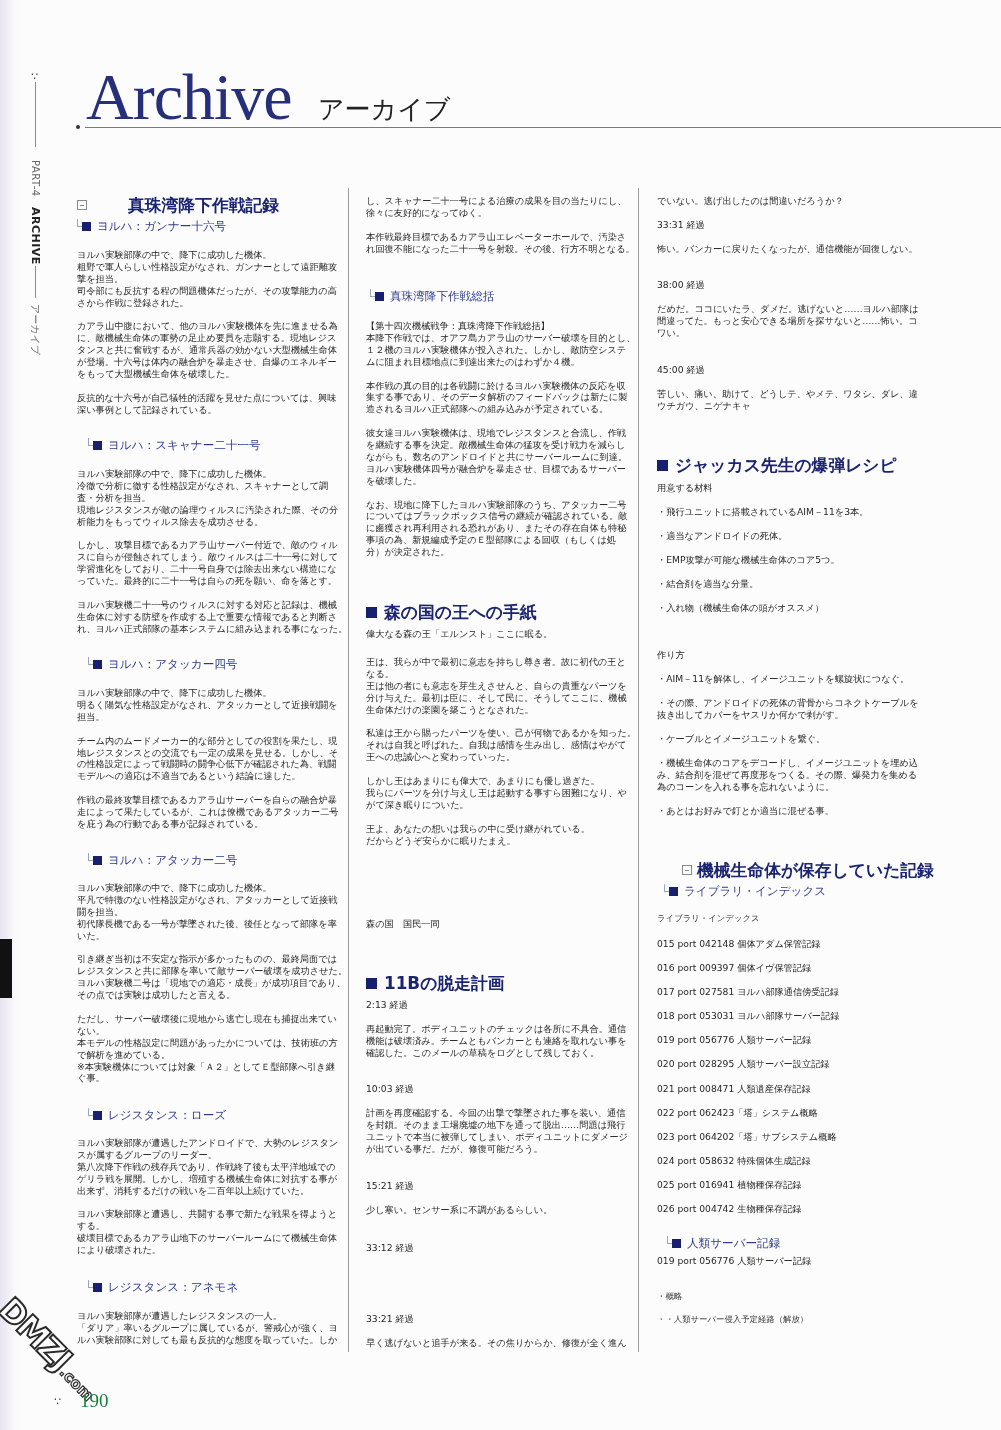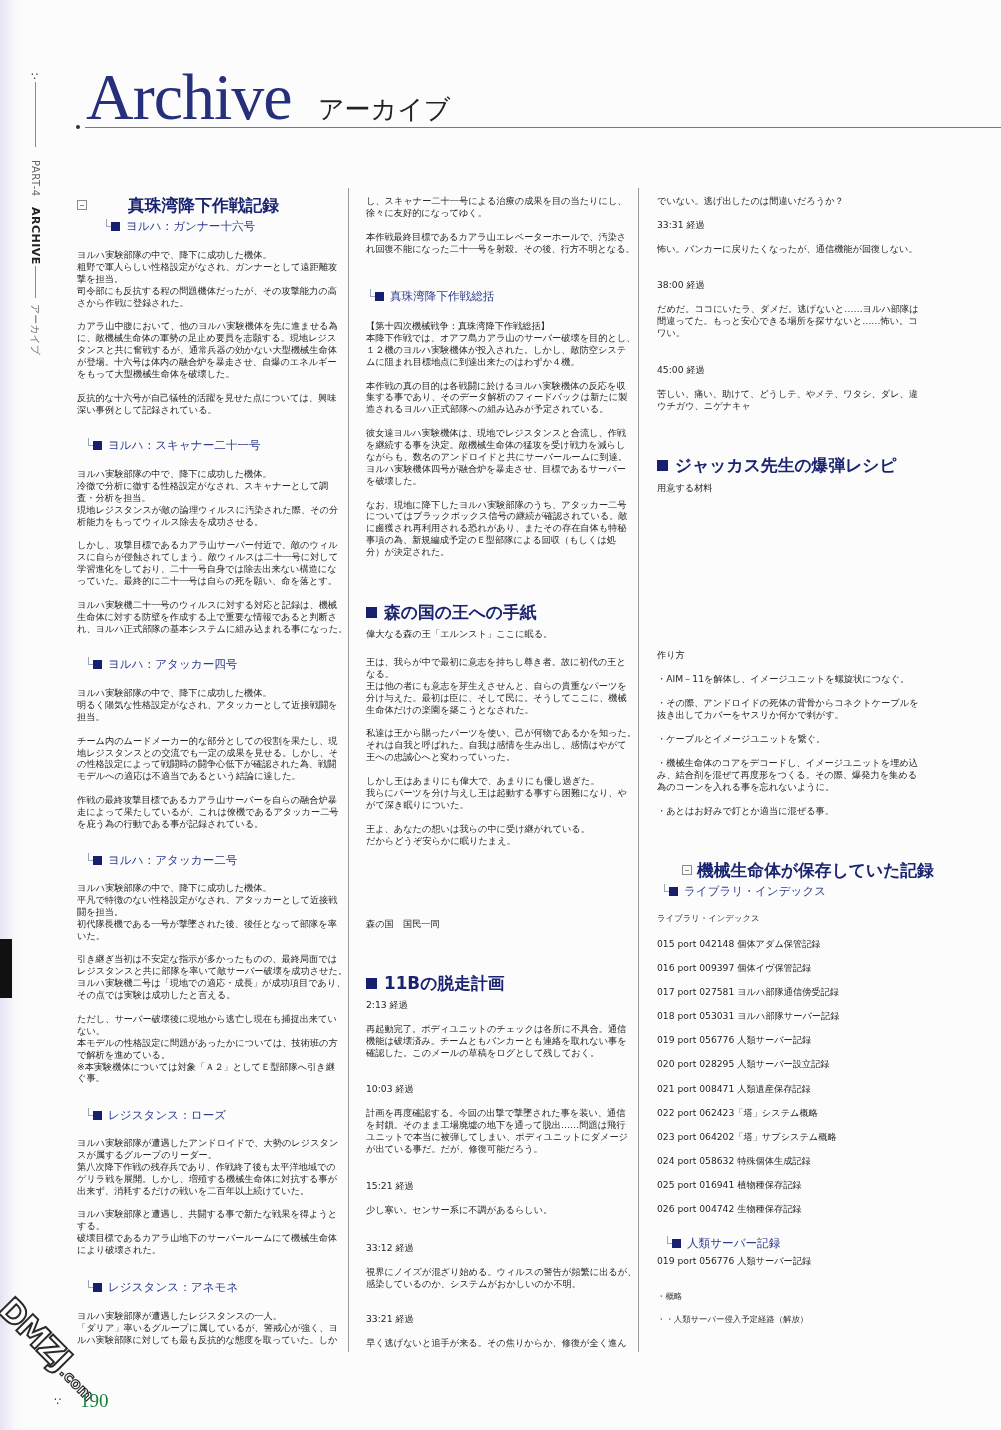--- a/index.html
+++ b/index.html
@@ -103,21 +103,21 @@
   <div class="abs title-rule"></div>
 
   <div class="abs col-divider" style="left:348px;"></div>
   <div class="abs col-divider" style="left:638px;"></div>
 
   <div class="abs h2" style="left:77px;top:195px;gap:36px;">
     <span class="minus-box"></span>
     <span>真珠湾降下作戦記録</span>
   </div>
 
-  <div class="abs sub" style="left:106px;top:218px;justify-content:space-between;">
+  <div class="abs sub" style="left:77px;top:218px;justify-content:space-between;">
     <span class="branch"></span>
     <span class="sq2"></span>
     <span>ヨルハ：ガンナー十六号</span>
   </div>
   <div class="abs body" style="left:77px;top:249px;">
     <p>ヨルハ実験部隊の中で、降下に成功した機体。
 粗野で軍人らしい性格設定がなされ、ガンナーとして遠距離攻
 撃を担当。
 司令部にも反抗する程の問題機体だったが、その攻撃能力の高
 さから作戦に登録された。</p>
@@ -294,22 +294,20 @@
 を封鎖。そのまま工場廃墟の地下を通って脱出……問題は飛行
 ユニットで本当に被弾してしまい、ボディユニットにダメージ
 が出ている事だ。だが、修復可能だろう。</p>
   </div>
   <div class="abs body log" style="left:366px;top:1180px;">
     <p class="time">15:21 経過</p>
     <p>少し寒い。センサー系に不調があるらしい。</p>
   </div>
   <div class="abs body log" style="left:366px;top:1242px;">
     <p class="time">33:12 経過</p>
-    <p>視界にノイズが混ざり始める。ウィルスの警告が頻繁に出るが、
-感染しているのか、システムがおかしいのか不明。</p>
   </div>
   <div class="abs body log" style="left:366px;top:1313px;">
     <p class="time">33:21 経過</p>
     <p>早く逃げないと追手が来る。その焦りからか、修復が全く進ん</p>
   </div>
 
   <div class="abs body" style="left:657px;top:195px;">
     <p>でいない。逃げ出したのは間違いだろうか？</p>
   </div>
   <div class="abs body log" style="left:657px;top:219px;">
@@ -327,20 +325,27 @@
     <p>苦しい、痛い、助けて、どうしテ、やメテ、ワタシ、ダレ、違
 ウチガウ、ニゲナキャ</p>
   </div>
 
   <div class="abs h2" style="left:657px;top:455px;">
     <span class="sq"></span>
     <span>ジャッカス先生の爆弾レシピ</span>
   </div>
   <div class="abs body" style="left:657px;top:482px;">
     <p>用意する材料</p>
+  </div>
+  <div class="abs body list" style="left:657px;top:506px;">
+    <p>・飛行ユニットに搭載されているAIM－11を3本。</p>
+    <p>・適当なアンドロイドの死体。</p>
+    <p>・EMP攻撃が可能な機械生命体のコア5つ。</p>
+    <p>・結合剤を適当な分量。</p>
+    <p>・入れ物（機械生命体の頭がオススメ）</p>
   </div>
   <div class="abs body" style="left:657px;top:649px;">
     <p>作り方</p>
   </div>
   <div class="abs body list" style="left:657px;top:673px;">
     <p>・AIM－11を解体し、イメージユニットを螺旋状につなぐ。</p>
     <p>・その際、アンドロイドの死体の背骨からコネクトケーブルを
 抜き出してカバーをヤスリか何かで剥がす。</p>
     <p>・ケーブルとイメージユニットを繋ぐ。</p>
     <p>・機械生命体のコアをデコードし、イメージユニットを埋め込

